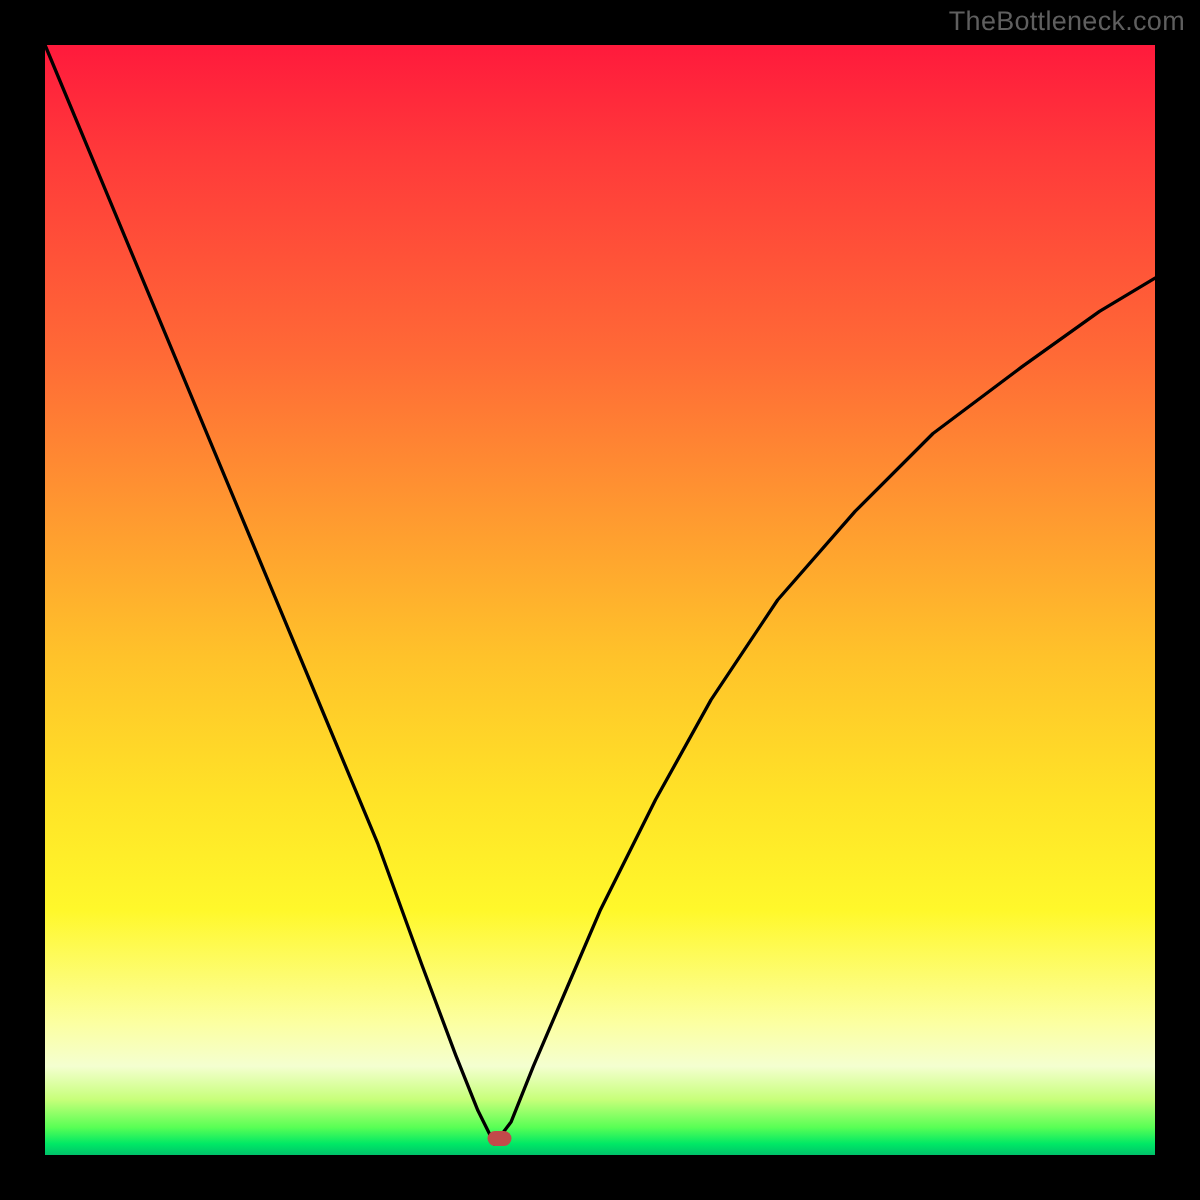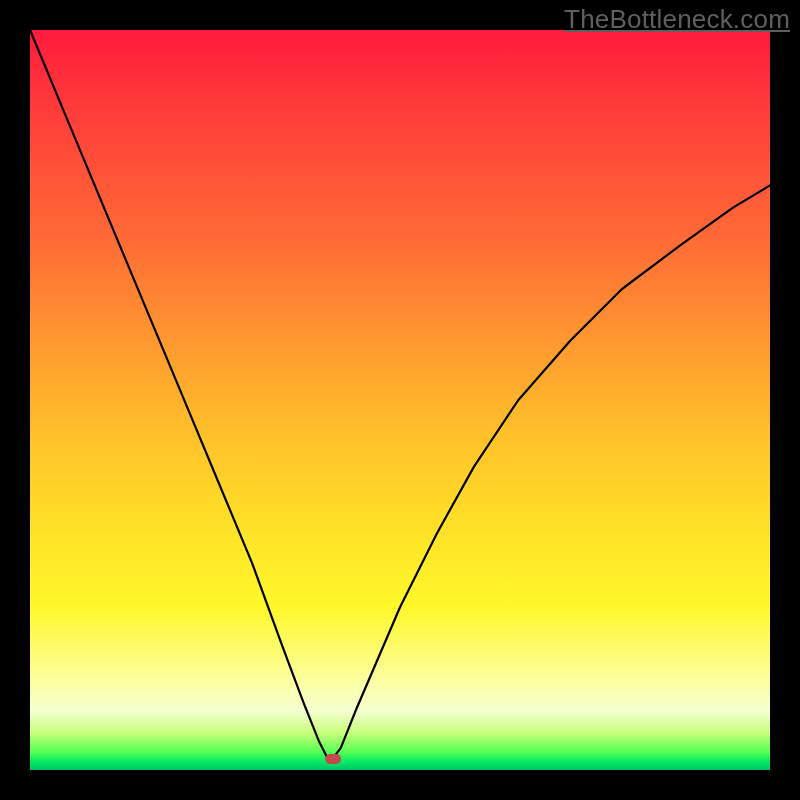--- a/index.html
+++ b/index.html
@@ -38,25 +38,24 @@
       #59ff55 97.5%,
       #00e865 99%,
       #00c26a 100%
     );
   }
   .watermark {
     position: absolute;
     top: 4px;
     right: 10px;
     color: #5f5f5f;
-    font-size: 26px;
+    font-size: 18px;
     letter-spacing: 0.2px;
     font-weight: 500;
     user-select: none;
-    text-decoration: underline;
   }
   .marker {
     position: absolute;
     width: 16px;
     height: 10px;
     border-radius: 5px;
     background: #c24a4a;
     transform: translate(-50%, -50%);
   }
   svg.curve {

